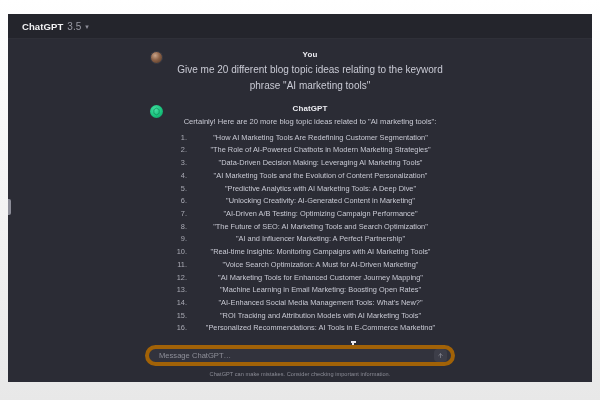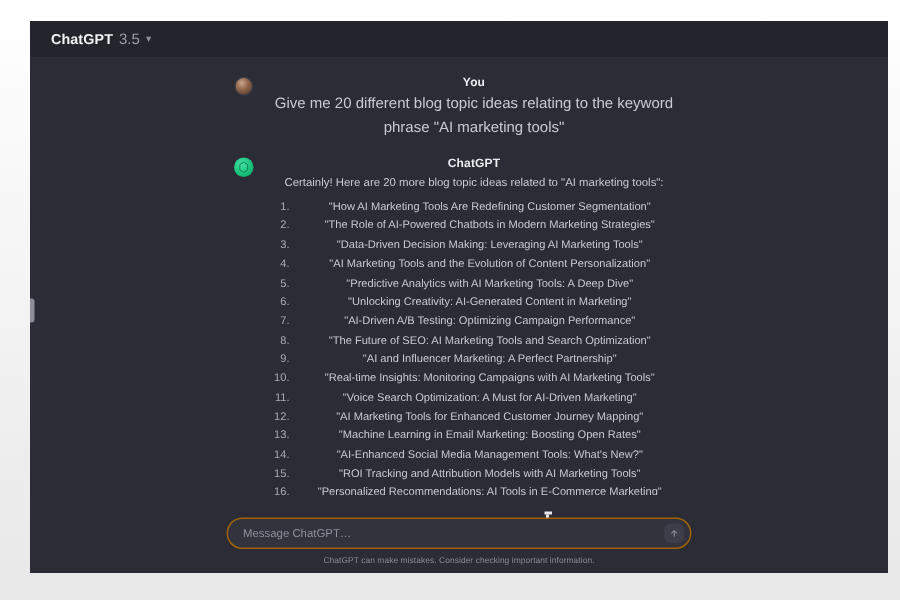--- a/index.html
+++ b/index.html
@@ -6,21 +6,21 @@
   html, body {
     width: 600px; height: 400px;
     background: #f2f2f2;
     font-family: "Liberation Sans", sans-serif;
     overflow: hidden;
   }
   .page-frame {
     position: relative;
     width: 600px; height: 400px;
     background: linear-gradient(180deg,#ffffff 0%,#e8e8e8 100%);
-    padding: 14px 8px 18px 20px;
+    padding: 14px 8px 18px 8px;
   }
   .app-window {
     position: relative;
     width: 100%; height: 100%;
     background: #2b2c35;
     overflow: hidden;
   }
   
   .app-header {
     height: 25px;
@@ -93,21 +93,21 @@
   .text-cursor::after { bottom: -2px; }
   
   .composer-area {
     position: absolute; left: 0; right: 0; bottom: 0;
     padding-bottom: 5px;
   }
   .composer {
     width: 310px; margin: 0 auto;
     height: 21px;
     background: #32333d;
-    border: 1px solid #a16207;
+    border: 4px solid #a16207;
     border-radius: 11px;
     display: flex; align-items: center;
     padding: 0 4px 0 10px;
   }
   .composer-input {
     flex: 1; background: transparent; border: none; outline: none;
     font-family: "Liberation Sans", sans-serif;
     font-size: 7.6px; color: #c9cad4;
   }
   .composer-input::placeholder { color: #8e8f99; }

